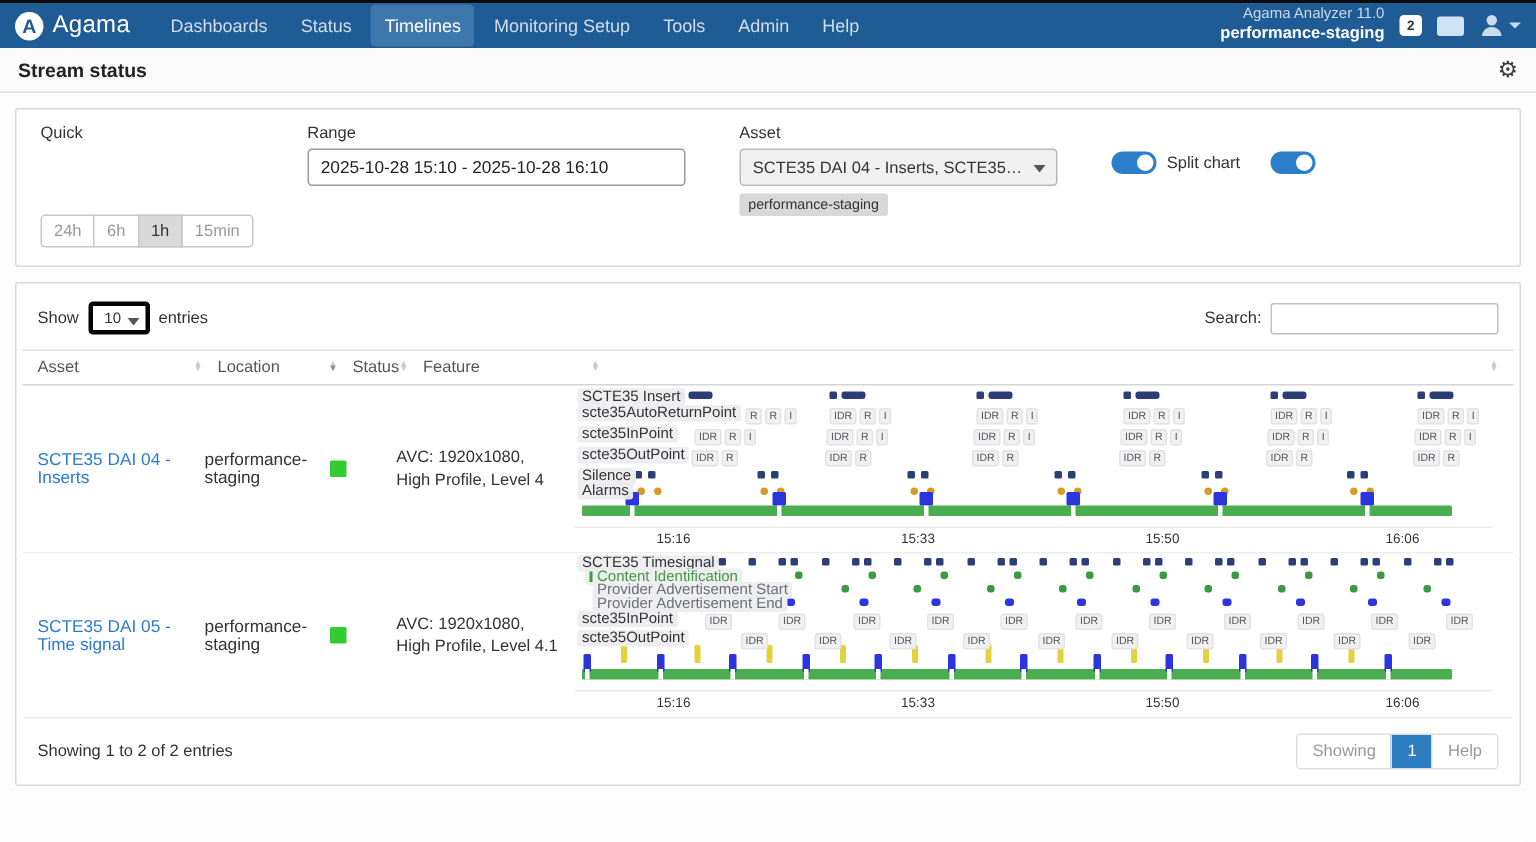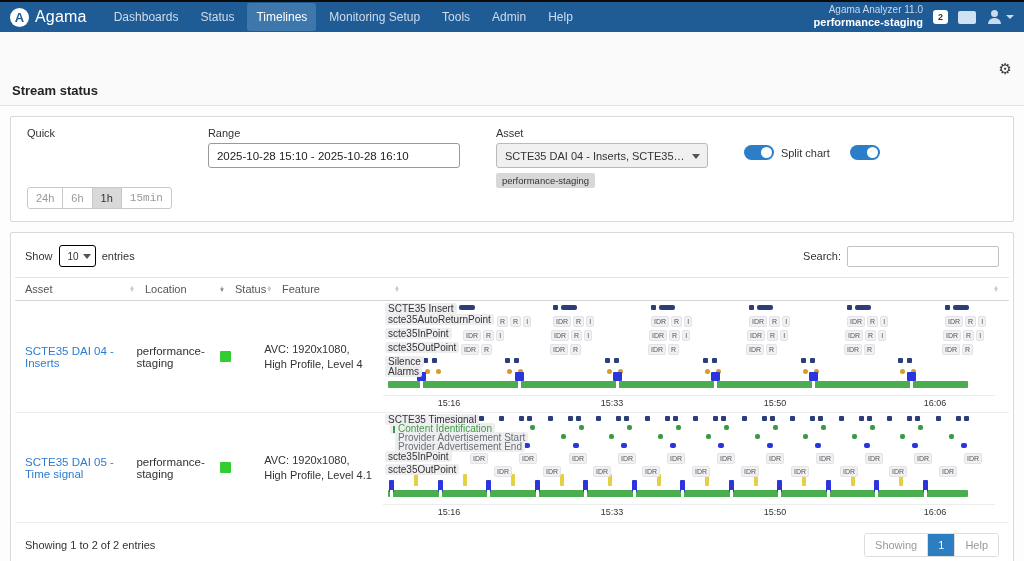--- a/index.html
+++ b/index.html
@@ -19,48 +19,48 @@
   .prod-account { font-size:11px; font-weight:bold; color:#fff; }
   .nav-badge { background:#fff; color:#333; font-size:9px; font-weight:bold; padding:2px 5px; border-radius:3px; }
   .window-icon { width:18px; height:13px; background:#cfe2f4; border-radius:2px; }
   .user-icon { width:16px; height:14px; position:relative; }
   .user-icon .head { position:absolute; left:5px; top:0; width:7px; height:7px; border-radius:50%; background:#c9dcee; }
   .user-icon .body { position:absolute; left:2px; bottom:0; width:13px; height:6px; border-radius:6px 6px 0 0; background:#c9dcee; }
   .caret-down-w { width:0; height:0; border-left:4px solid transparent; border-right:4px solid transparent; border-top:4px solid #c9dcee; }
 
   
   .subheader { background:#fafafa; border-bottom:1px solid #e2e2e2; display:flex; align-items:center; justify-content:space-between; padding:7px 12px; }
-  .page-title { font-size:13px; font-weight:bold; color:#222;margin-top:44px; }
+  .page-title { font-size:13px; font-weight:bold; color:#222; }
   .gear { font-size:15px; color:#3c3c3c; cursor:pointer; line-height:1; }
 
   
   .card { background:#fff; border:1px solid #d9d9d9; border-radius:2px; margin:10px; }
   .filter-card { padding:10px 16px 12px; display:flex; gap:36px; align-items:flex-start; }
   .fgroup-label { font-size:11px; color:#333; margin-bottom:4px; }
   .btn-group { display:flex;margin-top:48px; }
   .qbtn { font-size:11px; color:#999; background:#fff; border:1px solid #c8c8c8; padding:4px 8px; margin-left:-1px; cursor:pointer; }
   .qbtn:first-child { border-radius:3px 0 0 3px; margin-left:0; }
-  .qbtn:last-child { border-radius:0 3px 3px 0;font-family:Liberation Mono, monospace; }
+  .qbtn:last-child { border-radius:0 3px 3px 0; }
   .qbtn.active { background:#d9d9d9; color:#333; }
   .range-input { width:252px; height:25px; border:1px solid #999; border-radius:3px; font-size:11.5px; color:#222; padding:0 8px; font-family:"Liberation Sans",sans-serif; }
   .select-box { width:212px; height:25px; background:#f0f0f0; border:1px solid #b9b9b9; border-radius:3px; font-size:11px; color:#333; padding:0 20px 0 8px; display:flex; align-items:center; position:relative; cursor:pointer; }
   .select-box .txt { white-space:nowrap; overflow:hidden; text-overflow:ellipsis; }
   .caret-dark { position:absolute; right:7px; top:10px; width:0; height:0; border-left:4px solid transparent; border-right:4px solid transparent; border-top:5px solid #555; }
   .asset-tag { display:inline-block; margin-top:5px; background:#d8d8d8; border-radius:2px; font-size:9.5px; color:#333; padding:2px 6px; }
   .toggles { display:flex; align-items:center; gap:20px; padding-top:18px; }
   .toggle-wrap { display:flex; align-items:center; gap:7px; cursor:pointer; }
   .toggle-track { width:30px; height:15px; border-radius:8px; background:#2d7ec9; position:relative; }
   .toggle-knob { position:absolute; right:2px; top:2px; width:11px; height:11px; border-radius:50%; background:#fff; }
   .toggle-label { font-size:11px; color:#333; }
 
   
   .table-card { padding:10px 4px 0; }
   .tcontrols { display:flex; align-items:center; justify-content:space-between; padding:2px 10px 10px; }
   .show-wrap { display:flex; align-items:center; gap:6px; font-size:11px; color:#333; }
-  .mini-select { border:1px solid #000000; border-radius:3px; height:22px; padding:0 16px 0 8px; display:flex; align-items:center; font-size:10px; color:#333; position:relative; cursor:pointer; }
+  .mini-select { border:3px solid #000000; border-radius:3px; height:22px; padding:0 16px 0 8px; display:flex; align-items:center; font-size:10px; color:#333; position:relative; cursor:pointer; }
   .mini-select .caret-dark { right:4px; top:8px; }
   .search-wrap { display:flex; align-items:center; gap:6px; font-size:11px; color:#333; }
   .search-input { width:152px; height:21px; border:1px solid #c2c2c2; border-radius:2px; padding:0 6px; font-family:"Liberation Sans",sans-serif; }
 
   .thead { display:flex; border-top:1px solid #e3e3e3; border-bottom:1px solid #d5d5d5; padding:5px 0 5px 10px; }
   .th { font-size:11px; color:#555; display:flex; align-items:center; justify-content:space-between; padding-right:10px; cursor:pointer; }
   .sort { display:flex; flex-direction:column; line-height:.55; font-size:6px; color:#ccc; }
   .sort .on { color:#888; }
   .col-asset { width:120px; } .col-location { width:90px; } .col-status { width:47px; } .col-feature { width:128px; } .col-timeline { flex:1; }
   .trow { display:flex; padding-left:10px; border-bottom:1px solid #eee; }

